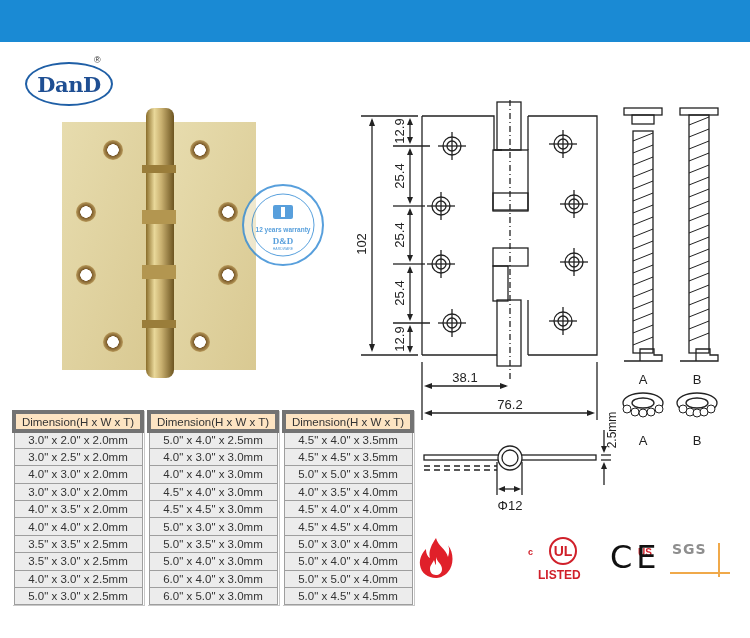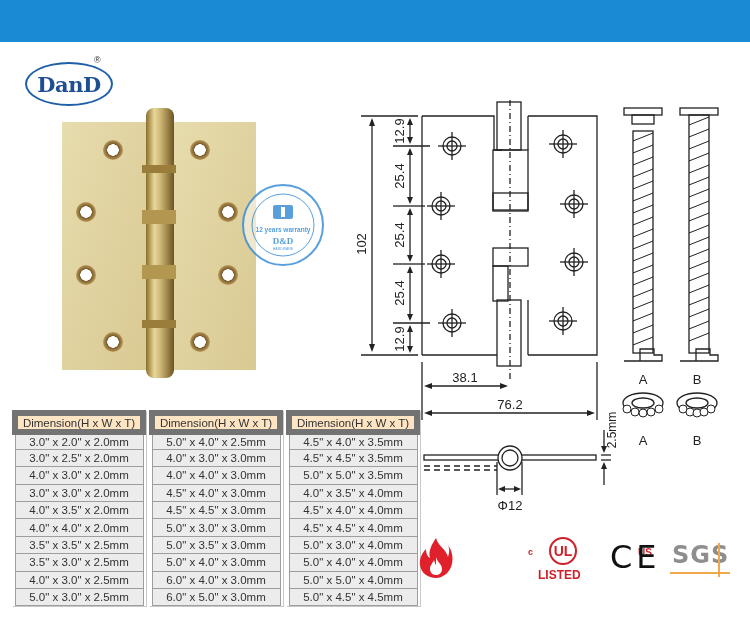--- a/index.html
+++ b/index.html
@@ -6,33 +6,33 @@
   body { width: 750px; height: 638px; background: #ffffff; position: relative; overflow: hidden; font-family: "Liberation Sans", sans-serif; }
   .banner { position: absolute; left: 0; top: 0; width: 750px; height: 42px; background: #1a8ad4; }
   .banner-title { position: absolute; left: 10px; top: 2px; color: #ffffff; font-family: "DejaVu Sans", sans-serif; font-weight: bold; font-size: 29px; letter-spacing: 2px; margin-top: 44px; }
   .logo { position: absolute; left: 25px; top: 62px; width: 88px; height: 44px; border: 2px solid #1f5fa6; border-radius: 50%; display: flex; align-items: center; justify-content: center; }
   .logo-text { font-family: "DejaVu Serif", serif; font-weight: bold; font-size: 21px; color: #1f4f93; letter-spacing: -0.5px; }
   .logo-reg { position: absolute; left: 94px; top: 55px; font-size: 9px; color: #333; }
   .photo { position: absolute; left: 50px; top: 100px; width: 300px; height: 290px; }
   .drawing { position: absolute; left: 350px; top: 95px; width: 400px; height: 430px; }
   .tables { position: absolute; left: 12px; top: 410px; display: flex; gap: 3px; }
   .spec-table { border-collapse: collapse; border: 1px solid #9a9a9a; box-shadow: 1px 1px 0 #c8c8c8; }
-  .spec-table th { background: #fde4c3; color: #333; font-weight: normal; font-size: 11.5px; height: 19px; border: 6px solid #737373; padding: 0 4px; white-space: nowrap; }
+  .spec-table th { background: #fde4c3; color: #333; font-weight: normal; font-size: 11.5px; height: 19px; border: 4px solid #737373; padding: 0 4px; white-space: nowrap; }
   .spec-table td { background: #ececec; color: #333; font-size: 11.5px; height: 17.4px; text-align: center; border: 1px solid #9e9e9e; border-top: 1px solid #ffffff; padding: 0 4px; white-space: nowrap; }
   .t1 th, .t1 td { width: 128px; }
   .t2 th, .t2 td { width: 128px; }
   .t3 th, .t3 td { width: 128px; }
   .certs { position: absolute; left: 414px; top: 535px; height: 50px; width: 320px; }
   .fire-text { position: absolute; left: 48px; top: 7px; font-family: "DejaVu Sans", sans-serif; font-weight: bold; font-size: 15px; line-height: 16px; color: #111; }
   .ul-c { position: absolute; left: 114px; top: 12px; font-size: 9px; font-weight: bold; color: #d0202a; }
   .ul-us { position: absolute; left: 176px; top: 12px; font-size: 10px; font-weight: bold; color: #d0202a; padding-left: 48px; }
   .ul-circle { position: absolute; left: 123px; top: 2px; width: 28px; height: 28px; border: 2px solid #d0202a; border-radius: 50%; display: flex; align-items: center; justify-content: center; font-weight: bold; font-size: 14px; color: #d0202a; margin-left: 12px; }
   .ul-listed { position: absolute; left: 124px; top: 33px; font-size: 12px; font-weight: bold; color: #d0202a; }
   .ce { position: absolute; left: 196px; top: 4px; font-size: 32px; font-family: "DejaVu Sans", sans-serif; color: #111; letter-spacing: 4px; line-height: 36px; }
-  .sgs { position: absolute; left: 258px; top: 6px; font-family: "DejaVu Sans", sans-serif; font-weight: bold; font-size: 24px; color: #8e8e8e; letter-spacing: 1px; }
+  .sgs { position: absolute; left: 258px; top: 6px; font-family: "DejaVu Sans", sans-serif; font-weight: bold; font-size: 14px; color: #8e8e8e; letter-spacing: 1px; }
   .sgs-line { position: absolute; left: 256px; top: 37px; width: 60px; height: 2px; background: #f0a94a; }
   .sgs-vline { position: absolute; left: 304px; top: 8px; width: 2px; height: 34px; background: #f0a94a; }
 </style>
 </head>
 <body>
 
 <div class="banner">
   <div class="banner-title">Detail of Product</div>
 </div>
 

